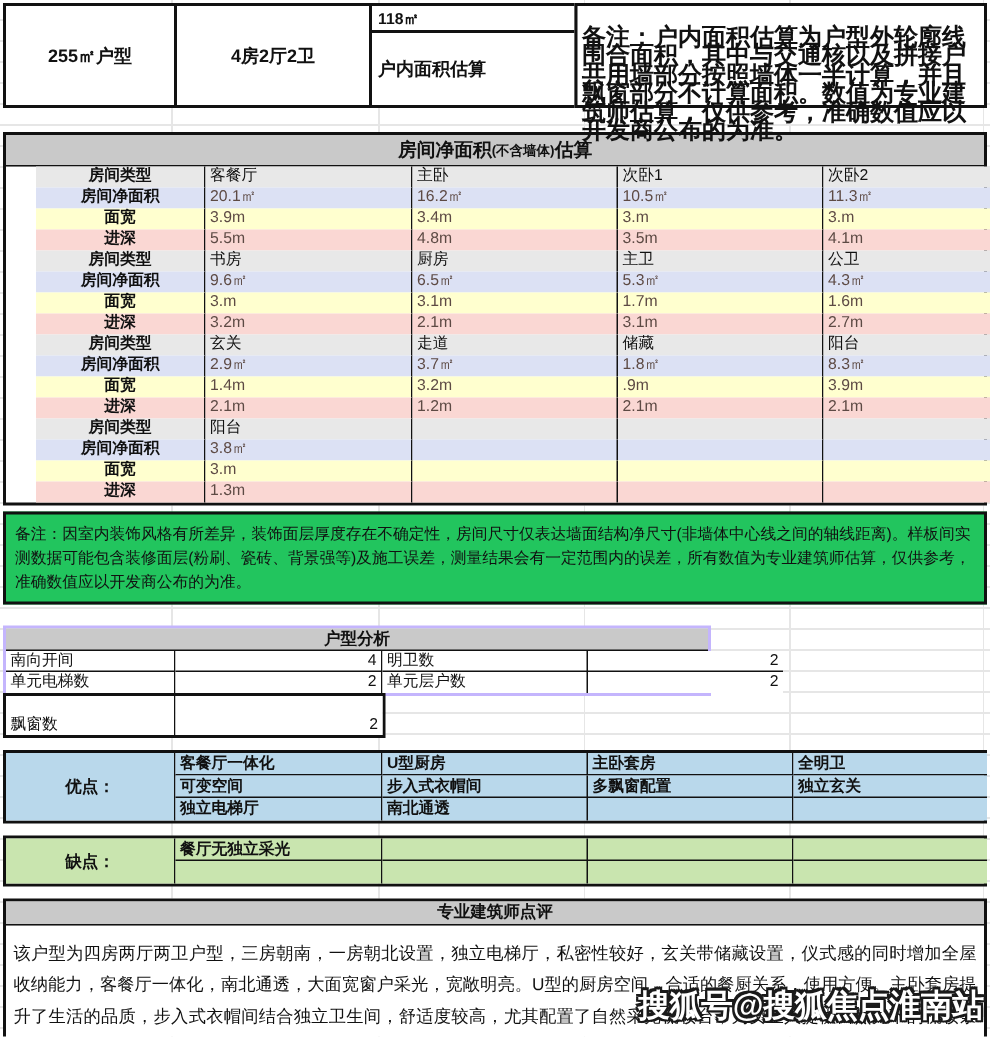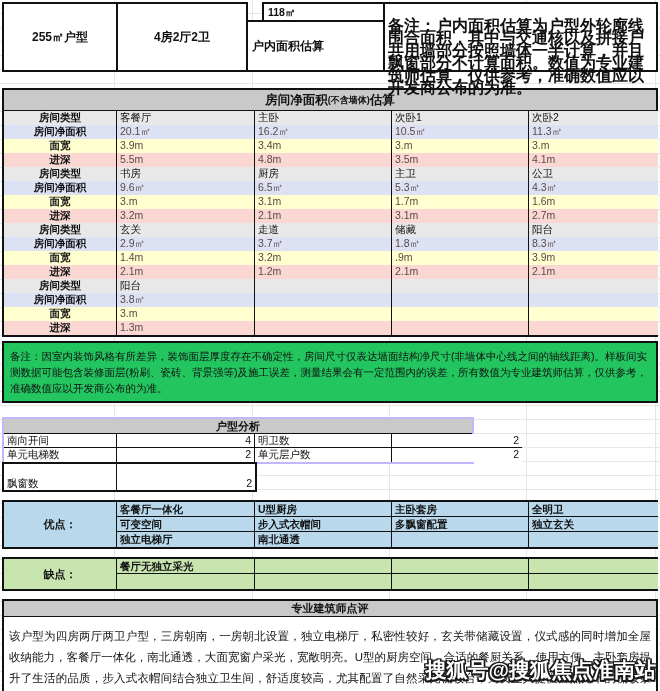--- a/index.html
+++ b/index.html
@@ -15,30 +15,30 @@
         transparent 390px 526px,#e6e6e6 526px 527px,
         transparent 527px 655px,#e6e6e6 655px 656px,transparent 656px),
       repeating-linear-gradient(to bottom,transparent 0 13px,#e6e6e6 13px 14px);
     color:#111;
   }
   .hdr{display:flex;margin:2px 2px 0 2px;height:70px;align-items:stretch;}
   .hdr-cell{border:2px solid #111;background:#fff;box-sizing:border-box;}
   .hdr-c1{width:116px;display:flex;align-items:center;justify-content:center;font-weight:bold;font-size:12px;}
   .hdr-c2{width:132px;margin-left:-2px;display:flex;align-items:center;justify-content:center;font-weight:bold;font-size:12px;}
   .hdr-c3{width:139px;margin-left:-2px;display:flex;flex-direction:column;}
-  .hdr-c3 .top{border:2px solid #111;box-sizing:border-box;height:20px;background:#fff;font-weight:bold;font-size:10.5px;padding:2px 0 0 4px;margin-left:16px;}
+  .hdr-c3 .top{border:2px solid #111;box-sizing:border-box;height:20px;background:#fff;font-weight:bold;font-size:10.5px;padding:2px 0 0 4px;}
   .hdr-c3 .bot{border:2px solid #111;box-sizing:border-box;margin-top:-2px;flex:1;background:#fff;font-weight:bold;font-size:12px;display:flex;align-items:center;padding-left:4px;}
   .hdr-c4{flex:1;margin-left:-2px;font-size:16px;font-weight:bold;line-height:12.4px;padding:16px 3px;}
 
   .rtable{margin:16px 2px 0 2px;border:2px solid #111;background:#fff;}
   .rtable-title{height:20px;background:var(--c-title-bg);border-bottom:1px solid #111;
     display:flex;align-items:center;justify-content:center;font-weight:bold;}
   .rtable-title .big{font-size:12.5px;}
   .rtable-title .small{font-size:9px;}
-  .rgrid{display:grid;grid-template-columns:113px 138px 137px 137px 129px;}
+  .rgrid{display:grid;grid-template-columns:113px 138px 137px 137px 129px;padding-left:20px;}
   .rcell{box-sizing:border-box;height:14px;border-right:1px solid #111;border-bottom:1px solid #111;
     font-size:10.5px;line-height:13px;padding:0 0 0 3px;overflow:hidden;white-space:nowrap;}
   .rcell:nth-child(5n){border-right:none;}
   .rgrid .rcell:nth-last-child(-n+5){border-bottom:none;}
   .rcell.lab{font-weight:bold;text-align:center;padding-left:0;}
   .row-type .rcell{background:var(--c-type-bg);}
   .row-area .rcell{background:var(--c-area-bg);}
   .row-width .rcell{background:var(--c-width-bg);}
   .row-depth .rcell{background:var(--c-depth-bg);}
   .row-area .rcell.val,.row-width .rcell.val,.row-depth .rcell.val{color:var(--c-num);}

